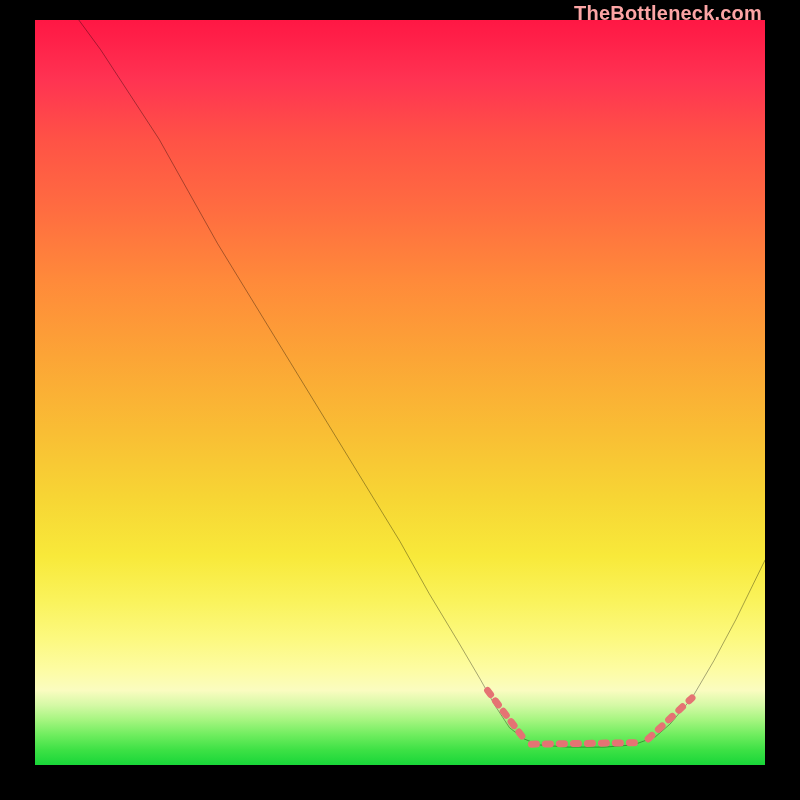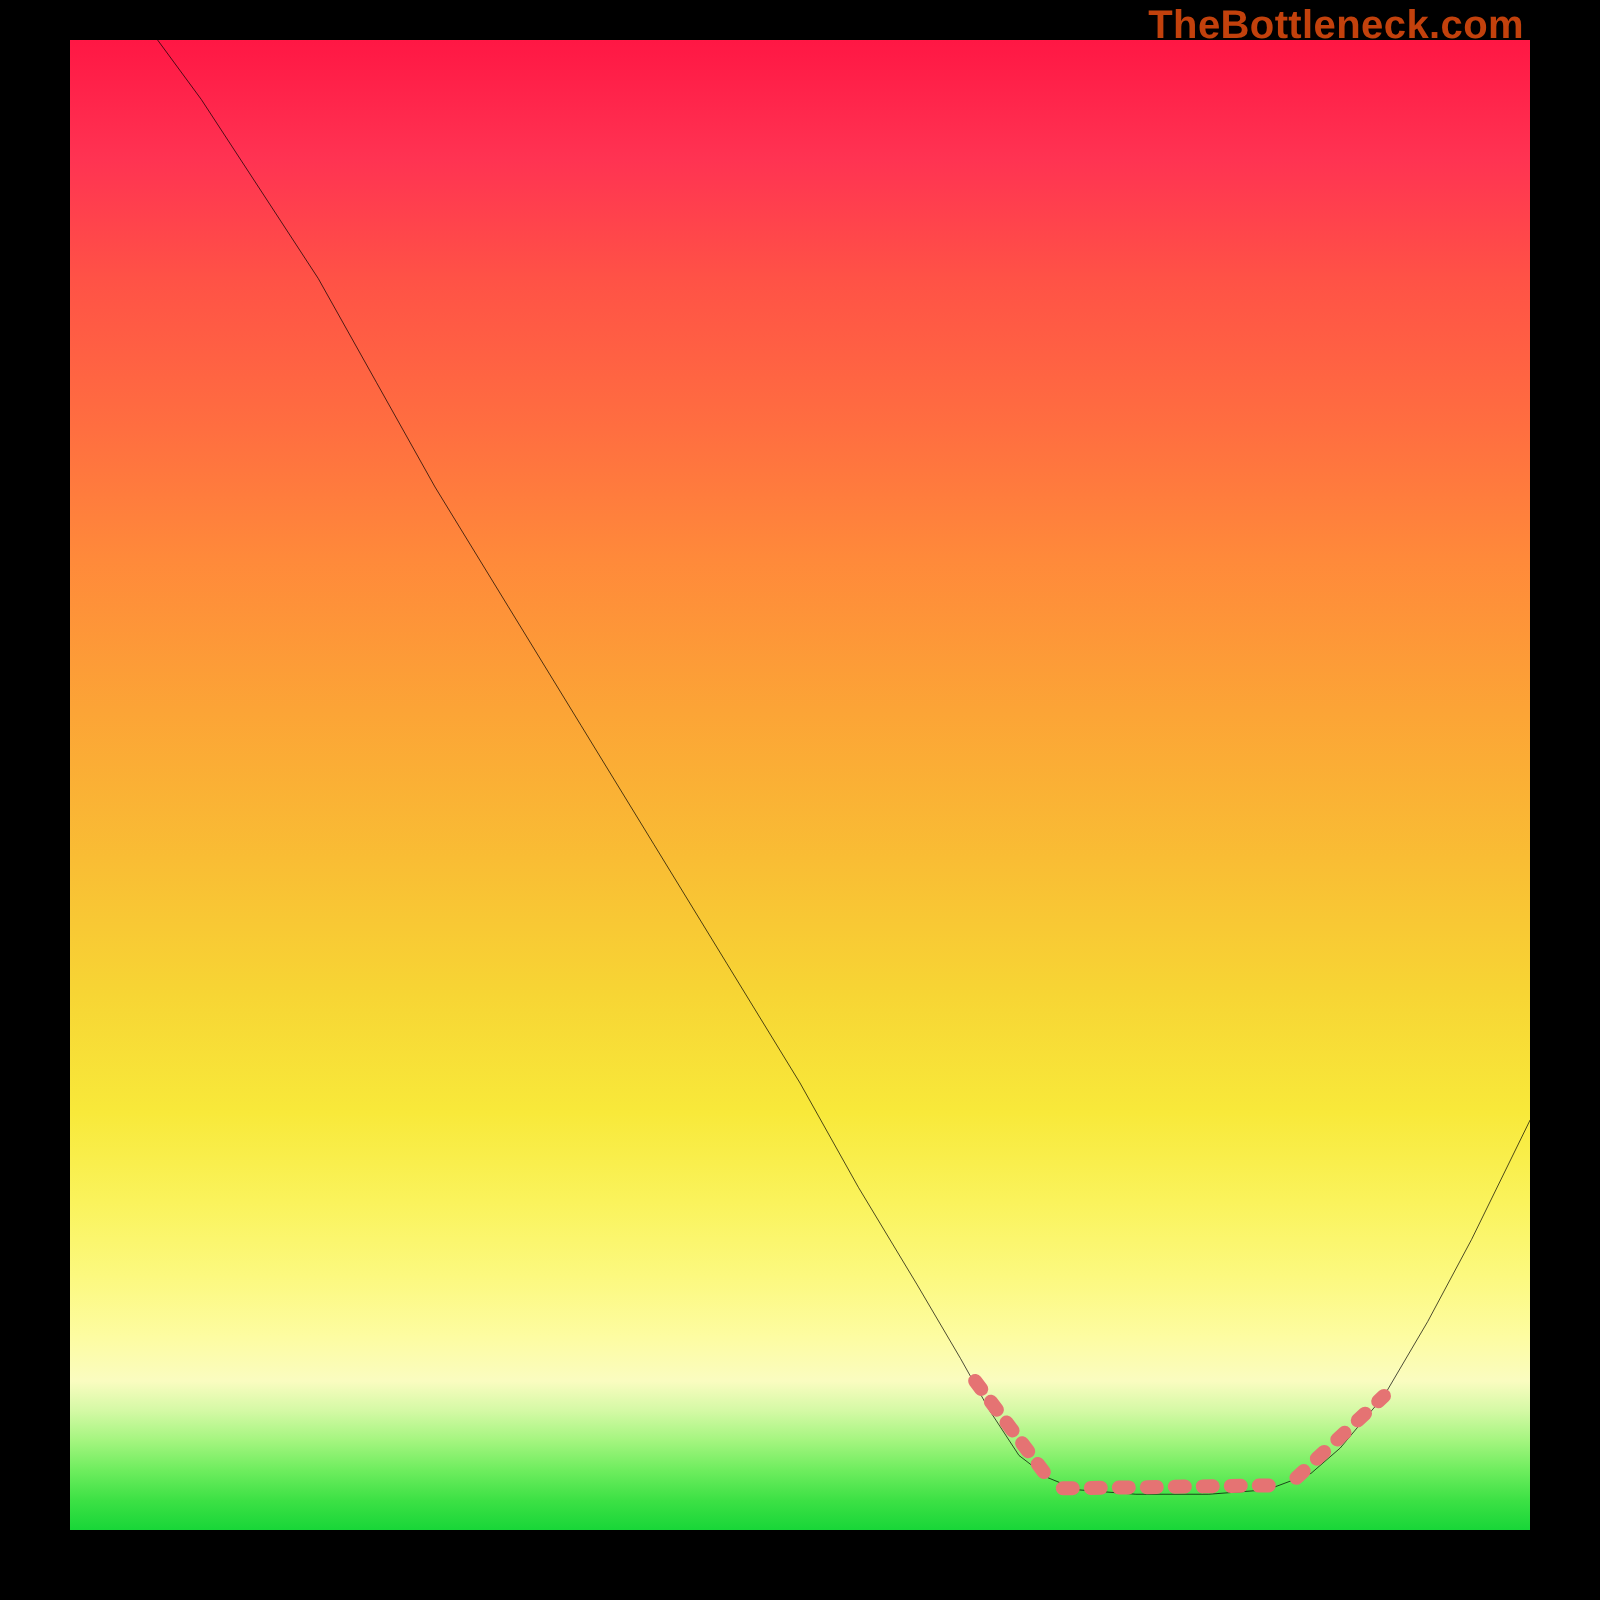--- a/index.html
+++ b/index.html
@@ -42,21 +42,21 @@
       #a4f57f 94%,
       #6eed5e 96%,
       #3de145 98%,
       #18d638 100%
     );
   }
   .watermark {
     position: absolute;
     top: 2px;
     right: 38px;
-    color: #c2410c;
+    color: #fca5a5;
     font-size: 20px;
     font-weight: 600;
     letter-spacing: 0.2px;
   }
   svg.curve {
     position: absolute;
     left: 0;
     top: 0;
     width: 730px;
     height: 745px;

